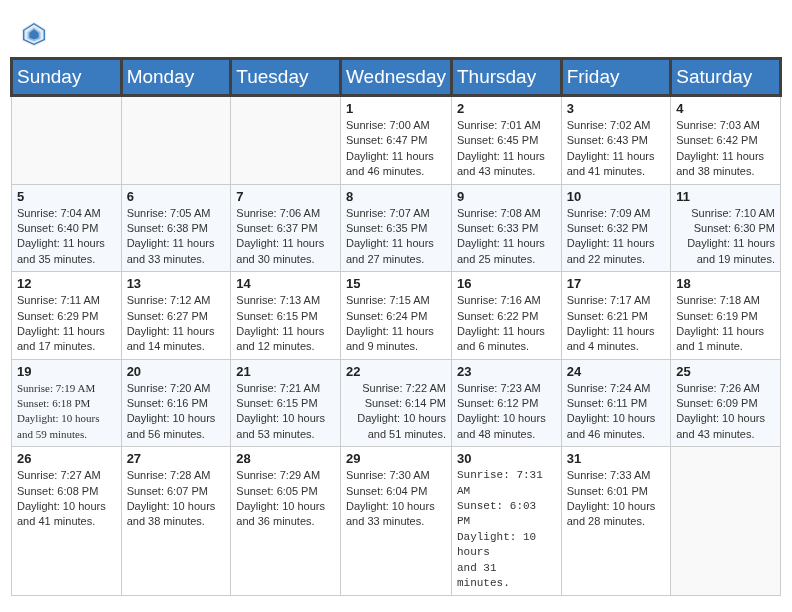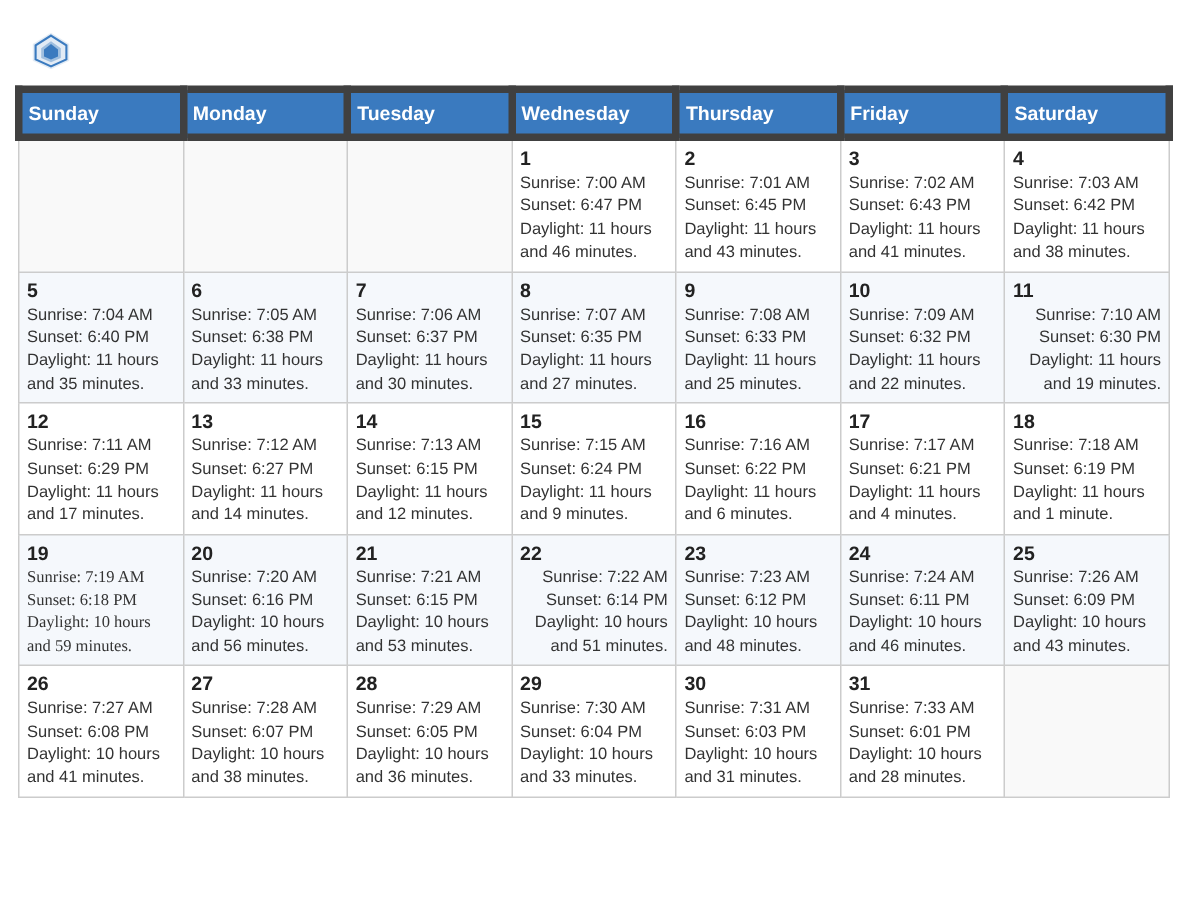--- a/index.html
+++ b/index.html
@@ -55,25 +55,25 @@
     }
     .calendar {
       width: 100%;
       border-collapse: collapse;
       margin-top: 4px;
       border: 1px solid #ccc;
     }
     .calendar th {
       background-color: #3a7abf;
       color: #fff;
-      font-size: 13px;
-      font-weight: bold;
+      font-size: 19px;
+      font-weight: normal;
       padding: 6px 4px;
       text-align: left;
-      border: 5px solid #404040;
+      border: 3px solid #404040;
     }
     .calendar td {
       vertical-align: top;
       width: calc(100% / 7);
       border: 1px solid #ccc;
       padding: 4px 5px;
       font-size: 10.5px;
       color: #333;
       min-height: 80px;
       height: 80px;
@@ -346,21 +346,21 @@
         </td>
         <td>
           <span class="day-number">29</span>
           <div class="day-info" style="white-space: pre-line;">Sunrise: 7:30 AM
 Sunset: 6:04 PM
 Daylight: 10 hours
 and 33 minutes.</div>
         </td>
         <td>
           <span class="day-number">30</span>
-          <div class="day-info" style="white-space: pre-line;">Sunrise: 7:31 AM
+          <div class="day-info" style="white-space: pre-line; font-family: Liberation Mono, monospace;">Sunrise: 7:31 AM
 Sunset: 6:03 PM
 Daylight: 10 hours
 and 31 minutes.</div>
         </td>
         <td>
           <span class="day-number">31</span>
           <div class="day-info" style="white-space: pre-line;">Sunrise: 7:33 AM
 Sunset: 6:01 PM
 Daylight: 10 hours
 and 28 minutes.</div>

